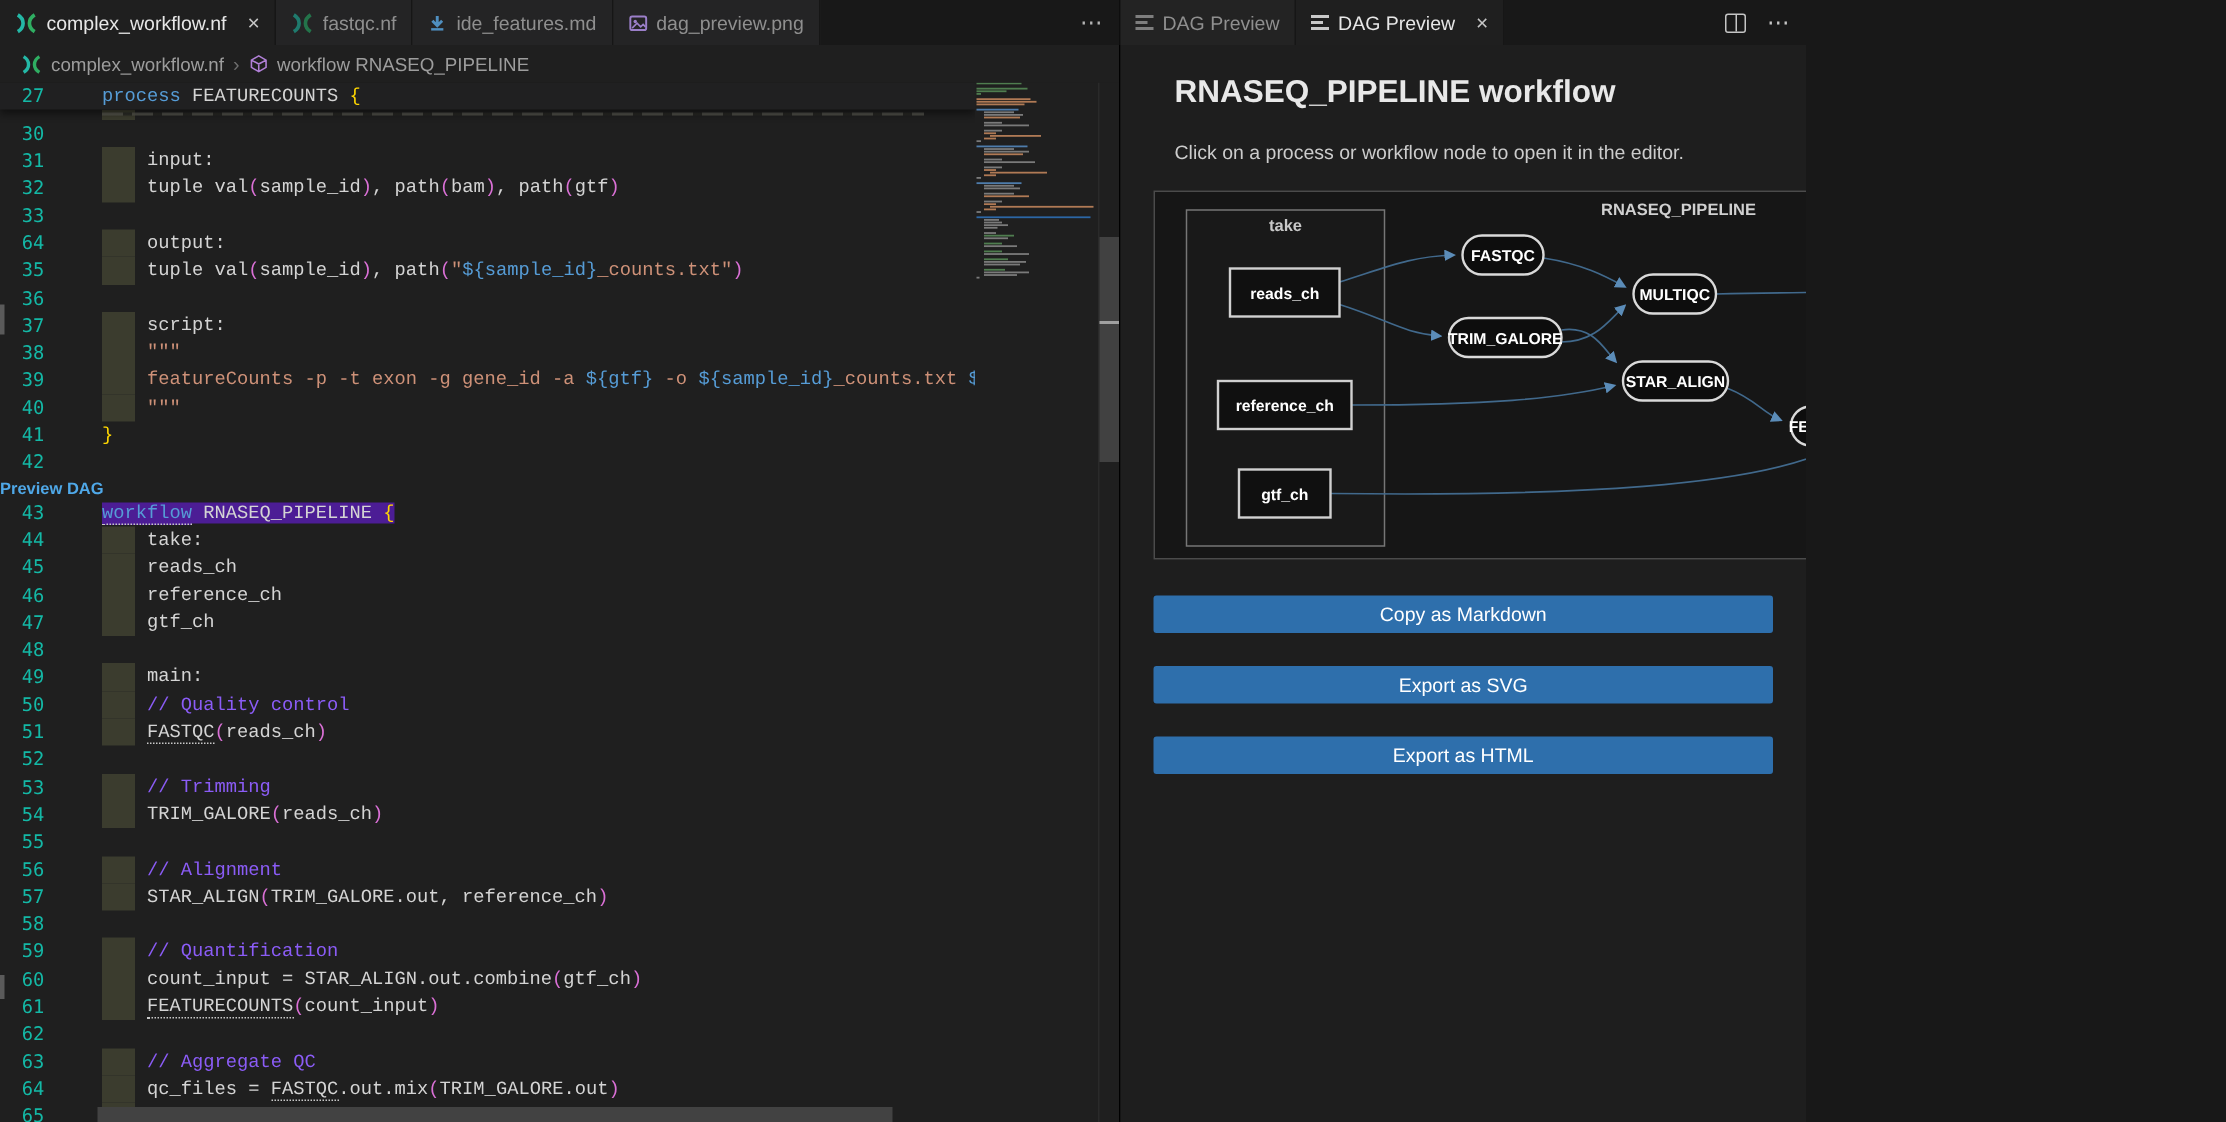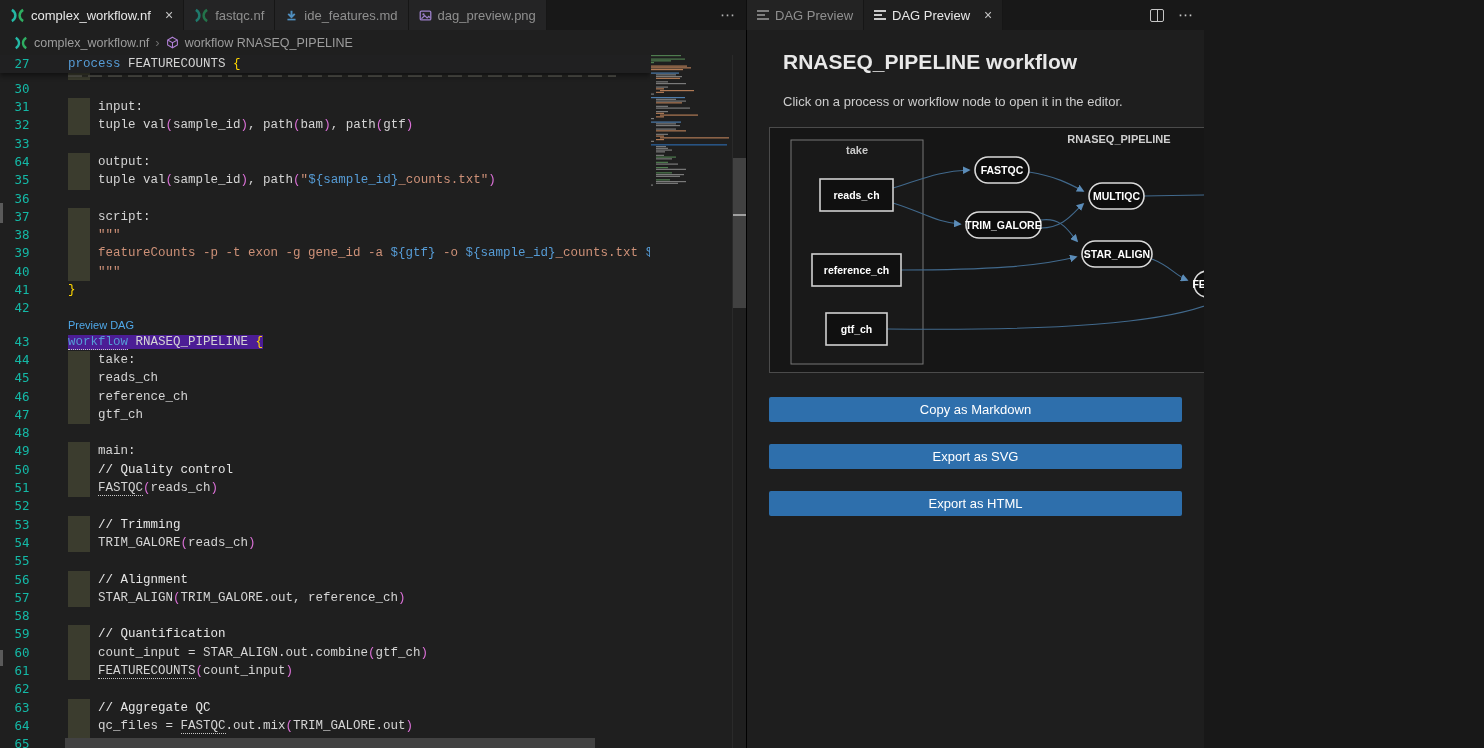--- a/index.html
+++ b/index.html
@@ -42,24 +42,24 @@
   .code-clip { position:absolute; left:0; top:0; width:650px; bottom:0; overflow:hidden; }
   .crow { height:18.3px; line-height:18.3px; display:flex; position:relative; white-space:pre; }
   .crow .ln { width:44px; flex:none; text-align:center; color:#14b8a6; margin-right:24px; }
   .crow .ibar { position:absolute; left:68px; top:0; width:22px; height:100%; background:#3b3c2e; }
   .crow .ctext { position:relative; white-space:pre;font-family:Liberation Mono, monospace; }
   .sticky { background:#202021; box-shadow:0 3px 5px rgba(0,0,0,.45); position:relative; z-index:3; }
   .sliver { height:6.5px; position:relative; overflow:hidden; }
   .sliver .dash { position:absolute; left:68px; top:2px; width:548px; height:2px;
                   background:repeating-linear-gradient(90deg,#5a5a52 0 14px, #2a2a26 14px 20px); opacity:.8; }
   .sliver .ibar2 { position:absolute; left:68px; top:0; width:22px; height:100%; background:#3b3c2e; }
-  .lens-row { height:15px; line-height:15px; padding-left:68px; font-size:11px; }
+  .lens-row { height:15px; line-height:15px; font-size:11px;font-weight:bold; }
   .lens-row span { color:#4fa8e8; cursor:pointer; font-family:"Liberation Sans",sans-serif; }
 
-  .kw{color:#569cd6} .plain{color:#d4d4d4} .str{color:#ce9178} .cmt{color:#e5e5e5}
+  .kw{color:#569cd6} .plain{color:#d4d4d4} .str{color:#ce9178} .cmt{color:#8b5cf6}
   .y{color:#ffd700} .o{color:#da70d6} .b{color:#179fff}
   .call{ border-bottom:1px dotted #c8c8c8; }
   .hl{ background:#4c1d95; }
 
   .minimap { position:absolute; top:0; right:17px; width:80px; height:100%; z-index:4; }
   .vscroll { position:absolute; top:0; right:0; width:14px; height:100%; border-left:1px solid #2a2a2a; z-index:5; }
   .vscroll .thumb { position:absolute; top:103px; height:150px; left:0; right:0; background:rgba(121,121,121,.38); }
   .vscroll .marker { position:absolute; top:159px; height:2px; left:0; right:0; background:#a0a0a0; }
   .hscroll { position:absolute; bottom:0; left:0; height:10px; width:650px; z-index:6; }
   .hscroll .thumb { position:absolute; left:65px; width:530px; top:0; bottom:0; background:#424242; }

